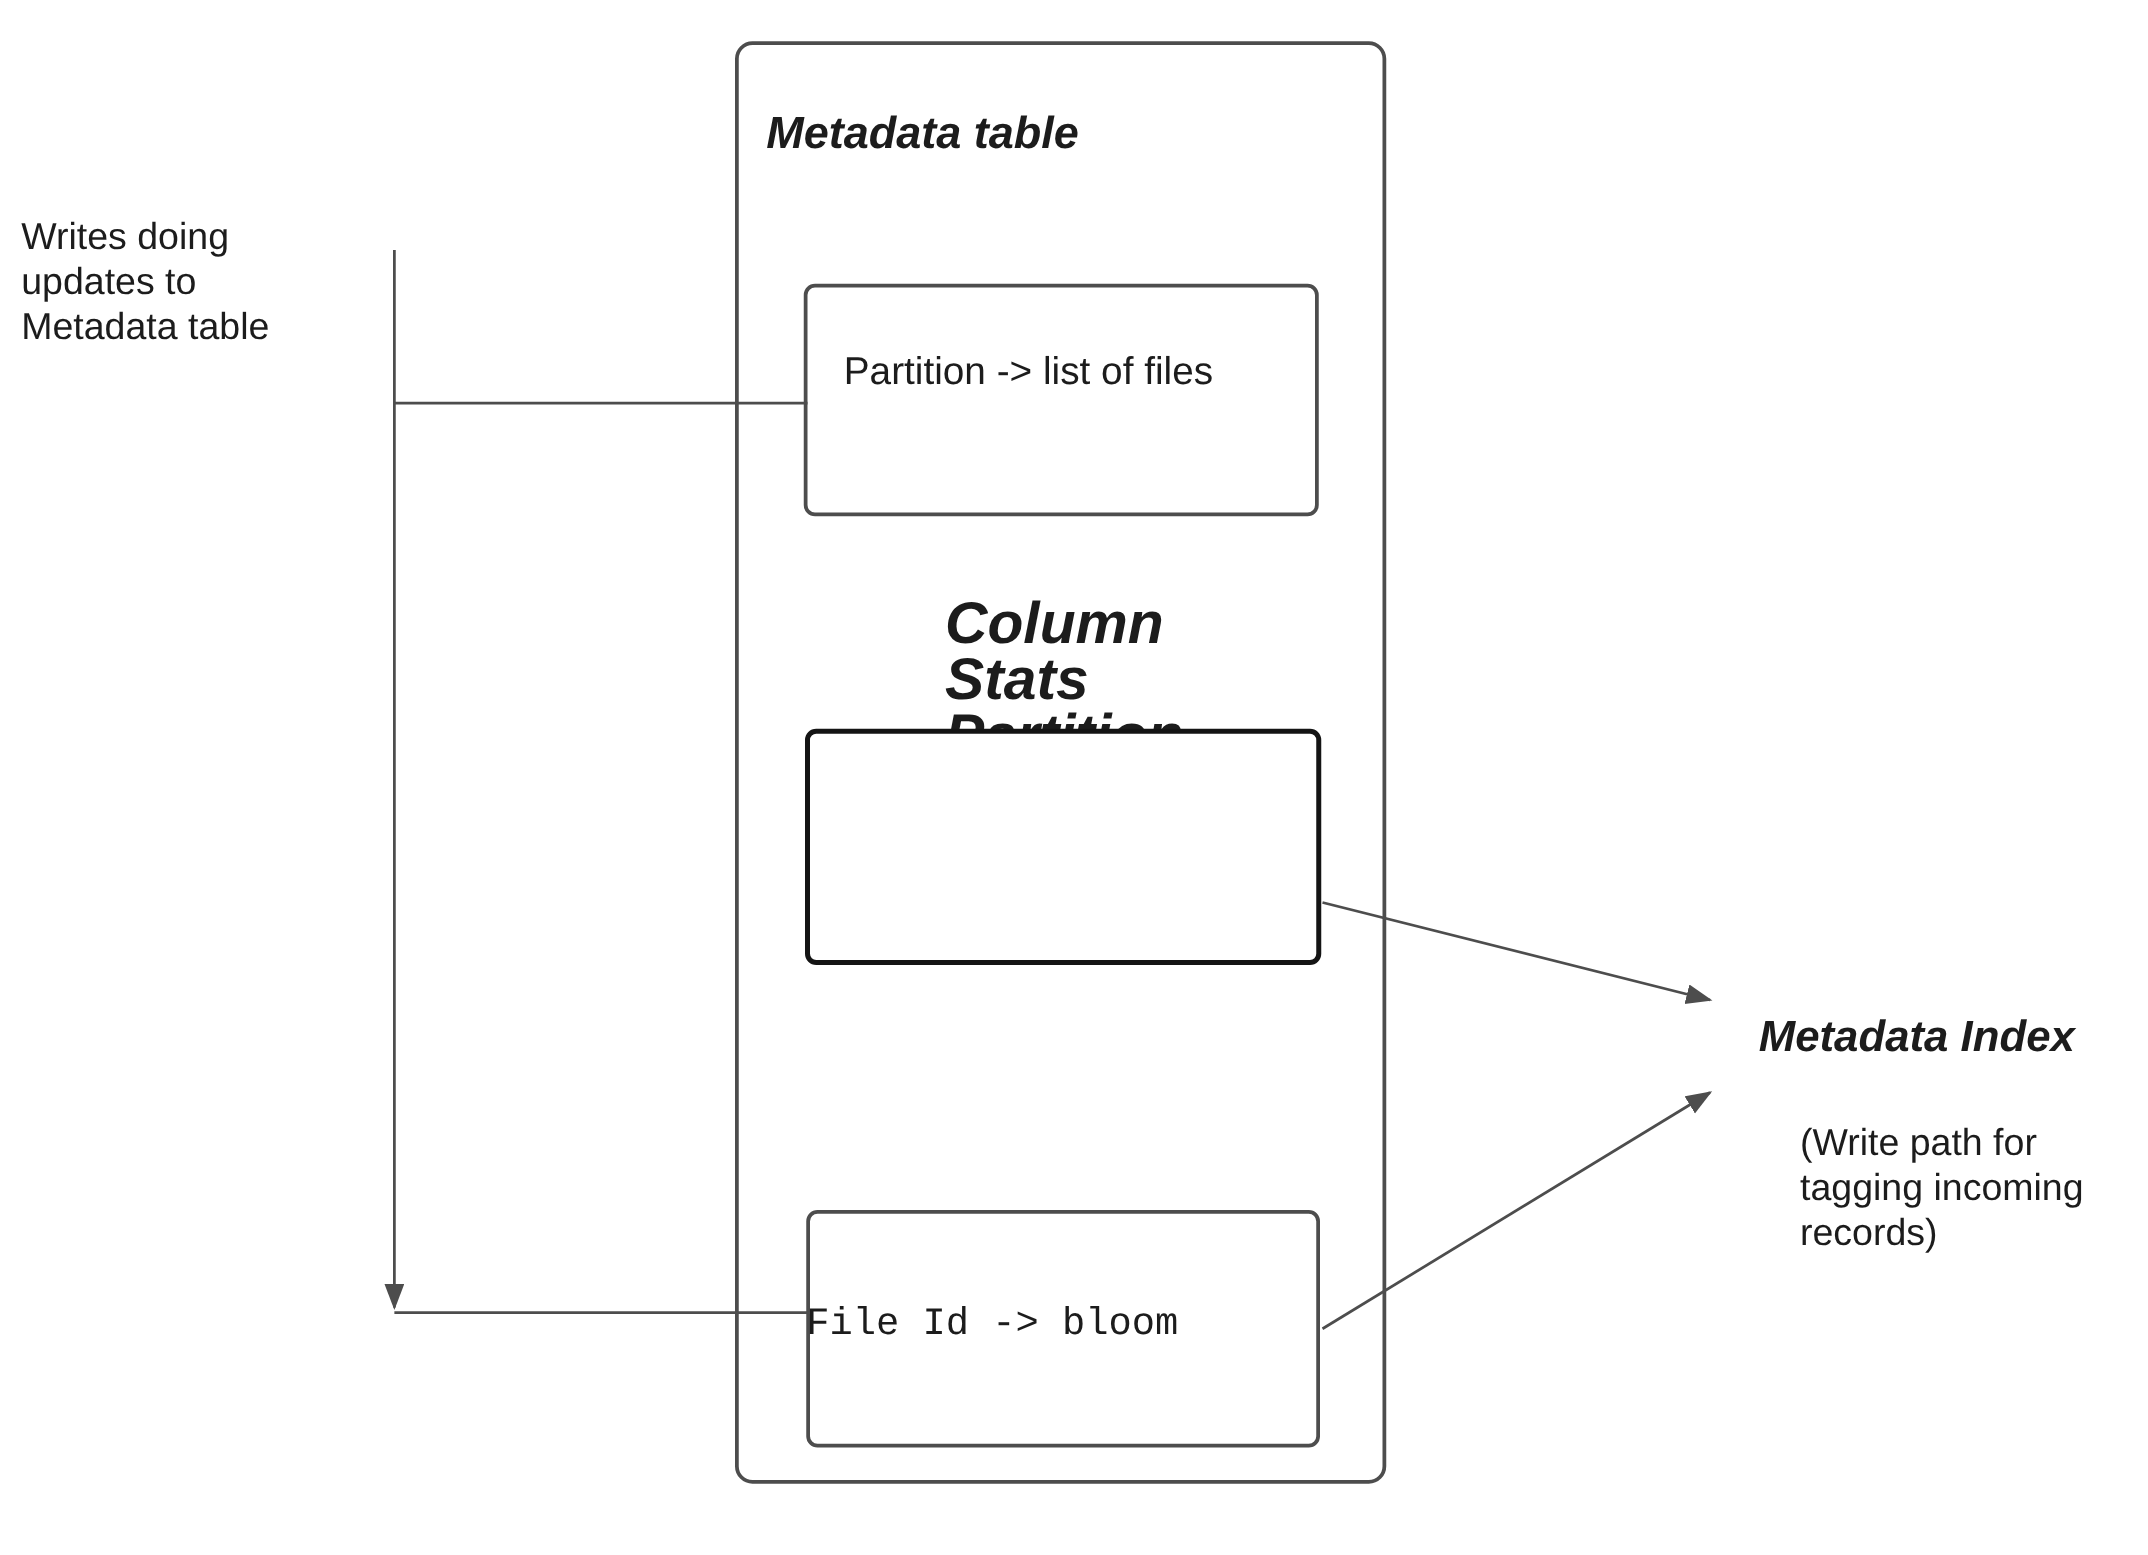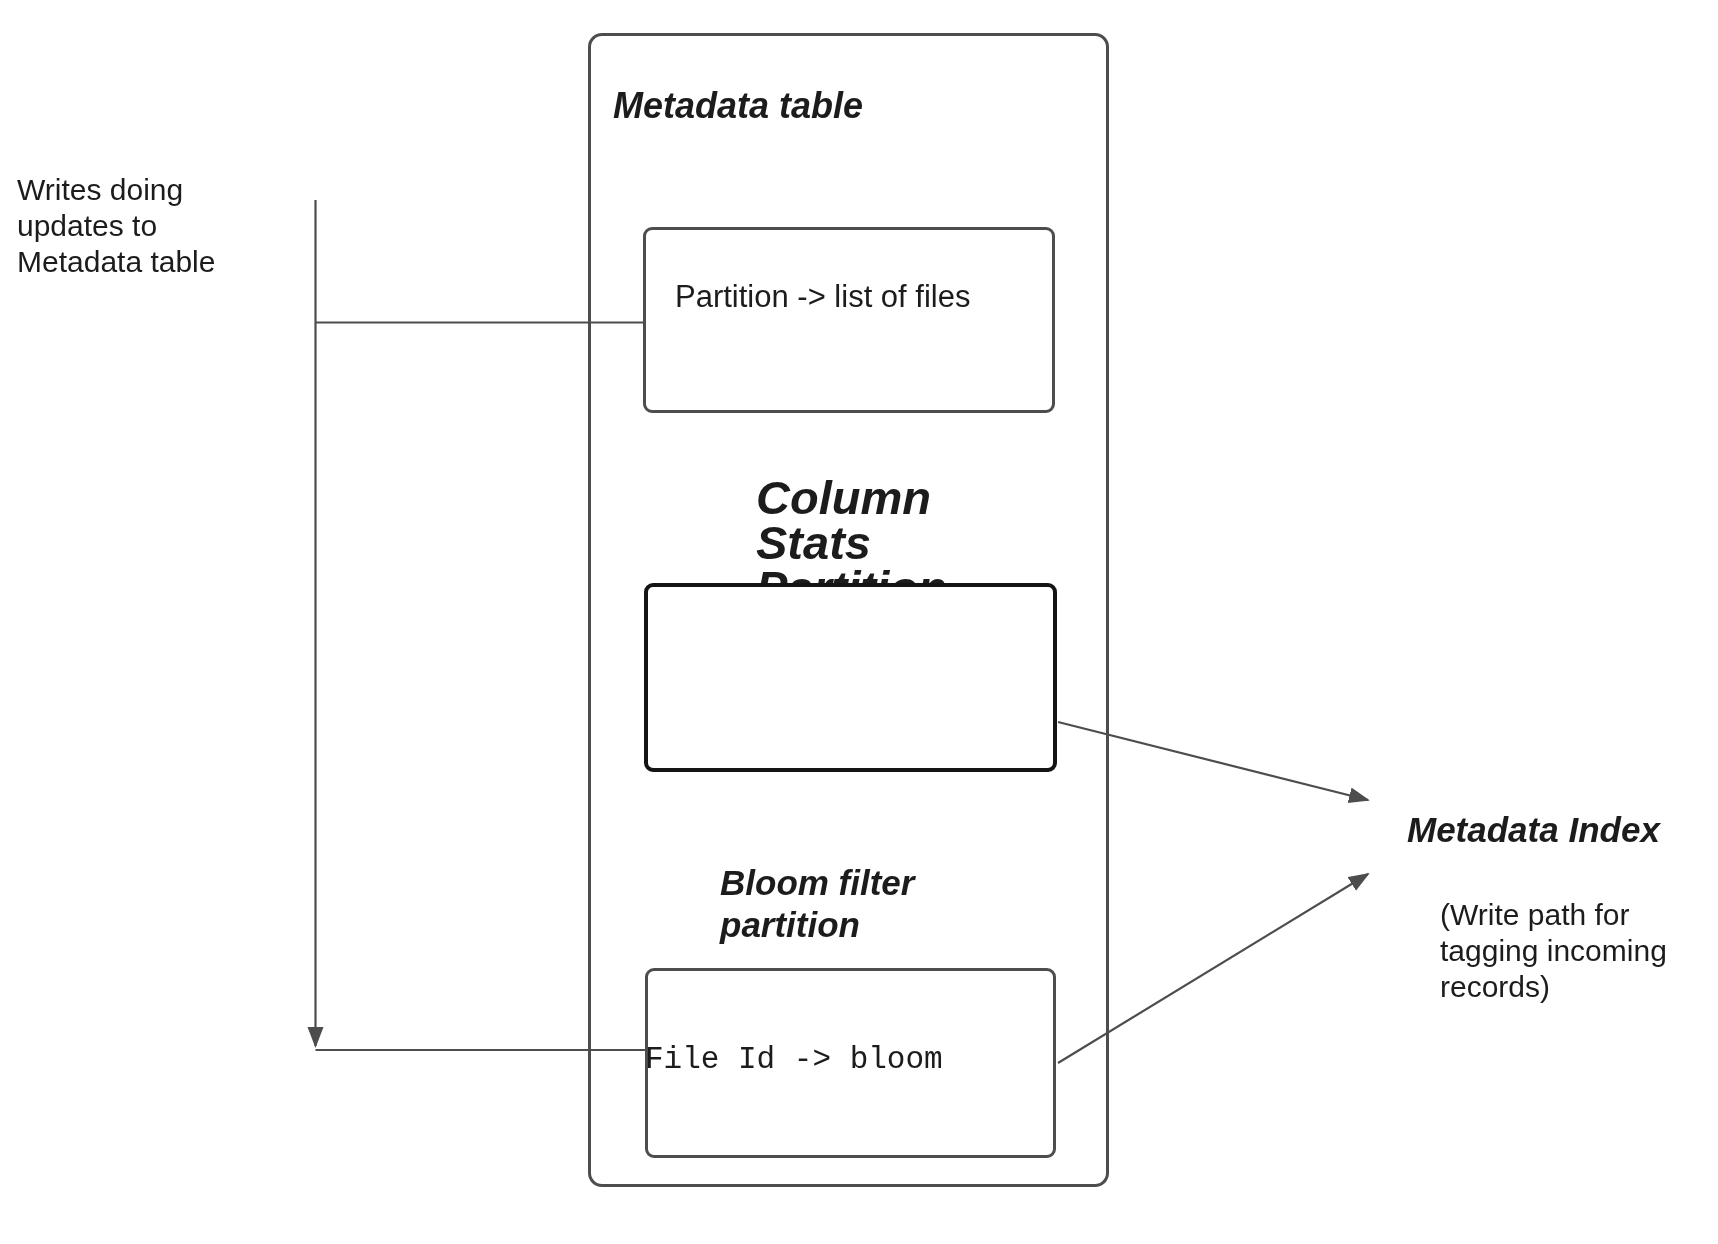--- a/index.html
+++ b/index.html
@@ -127,21 +127,20 @@
 
   <div class="node-box" id="metadata-table-box"></div>
   <div class="txt bold" id="metadata-table-title">Metadata table</div>
 
   <div class="node-box" id="files-partition-box"></div>
   <div class="txt" id="files-partition-mapping-label">Partition -&gt; list of files</div>
 
   <div class="txt bold" id="column-stats-partition-heading">Column Stats Partition</div>
   <div class="node-box" id="column-stats-partition-box"></div>
 
-  <div class="txt bold" id="bloom-filter-partition-heading">Bloom filter partition</div>
   <div class="node-box" id="bloom-filter-partition-box"></div>
   <div class="txt" id="bloom-filter-mapping-label">File Id -&gt; bloom</div>
 
   <div class="txt" id="metadata-index-subtitle">(Write path for tagging incoming records)</div>
   <div class="txt bold" id="metadata-index-title">Metadata Index</div>
 
   <svg id="connector-layer" viewBox="0 0 1718 1244">
     <defs>
       <marker id="arrowhead" markerUnits="userSpaceOnUse" markerWidth="26" markerHeight="20" refX="19" refY="8" orient="auto">
         <path d="M0,0 L21,8 L0,16 Z" fill="#4d4d4d"></path>

